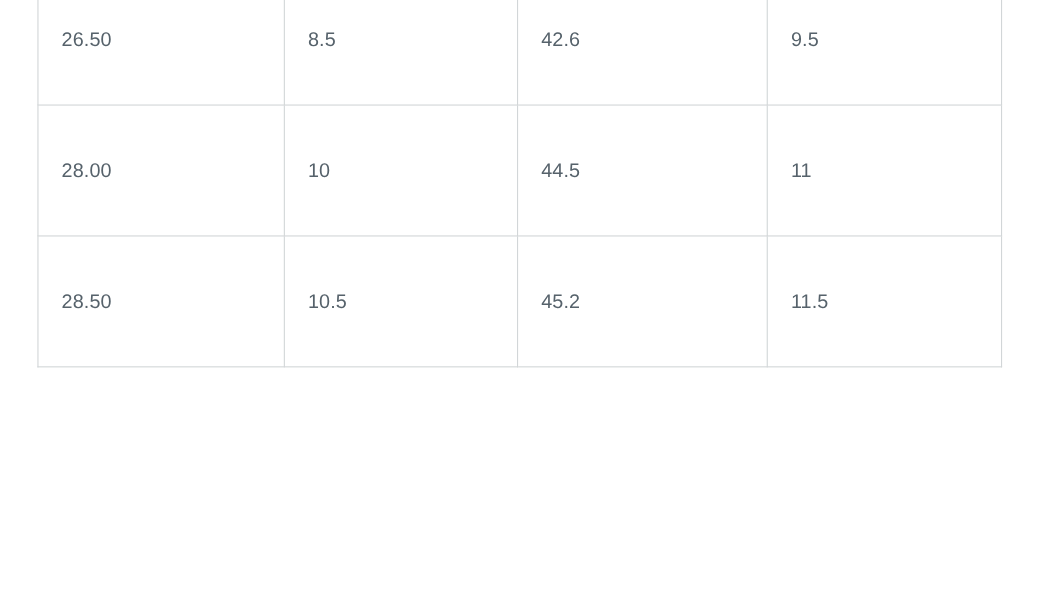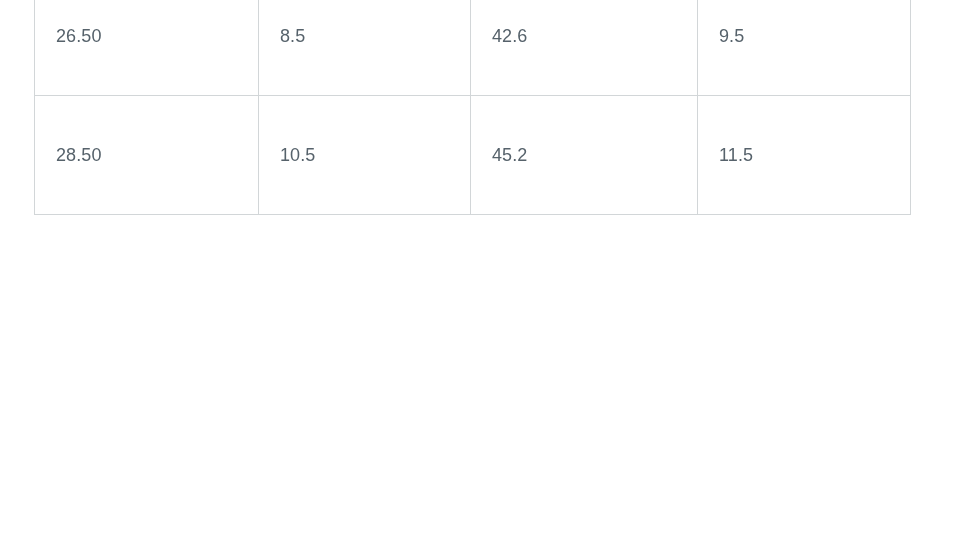--- a/index.html
+++ b/index.html
@@ -94,20 +94,26 @@
           <col class="c4">
       </colgroup>
       <tbody>
         <tr>
           <td>26.50</td>
           <td>8.5</td>
           <td>42.6</td>
           <td>9.5</td>
         </tr>
         <tr>
+          <td>28.00</td>
+          <td>10</td>
+          <td>44.5</td>
+          <td>11</td>
+        </tr>
+        <tr>
           <td>28.50</td>
           <td>10.5</td>
           <td>45.2</td>
           <td>11.5</td>
         </tr>
       </tbody>
     </table>
   </div>
 
   <button id="scroll-top-fab">

